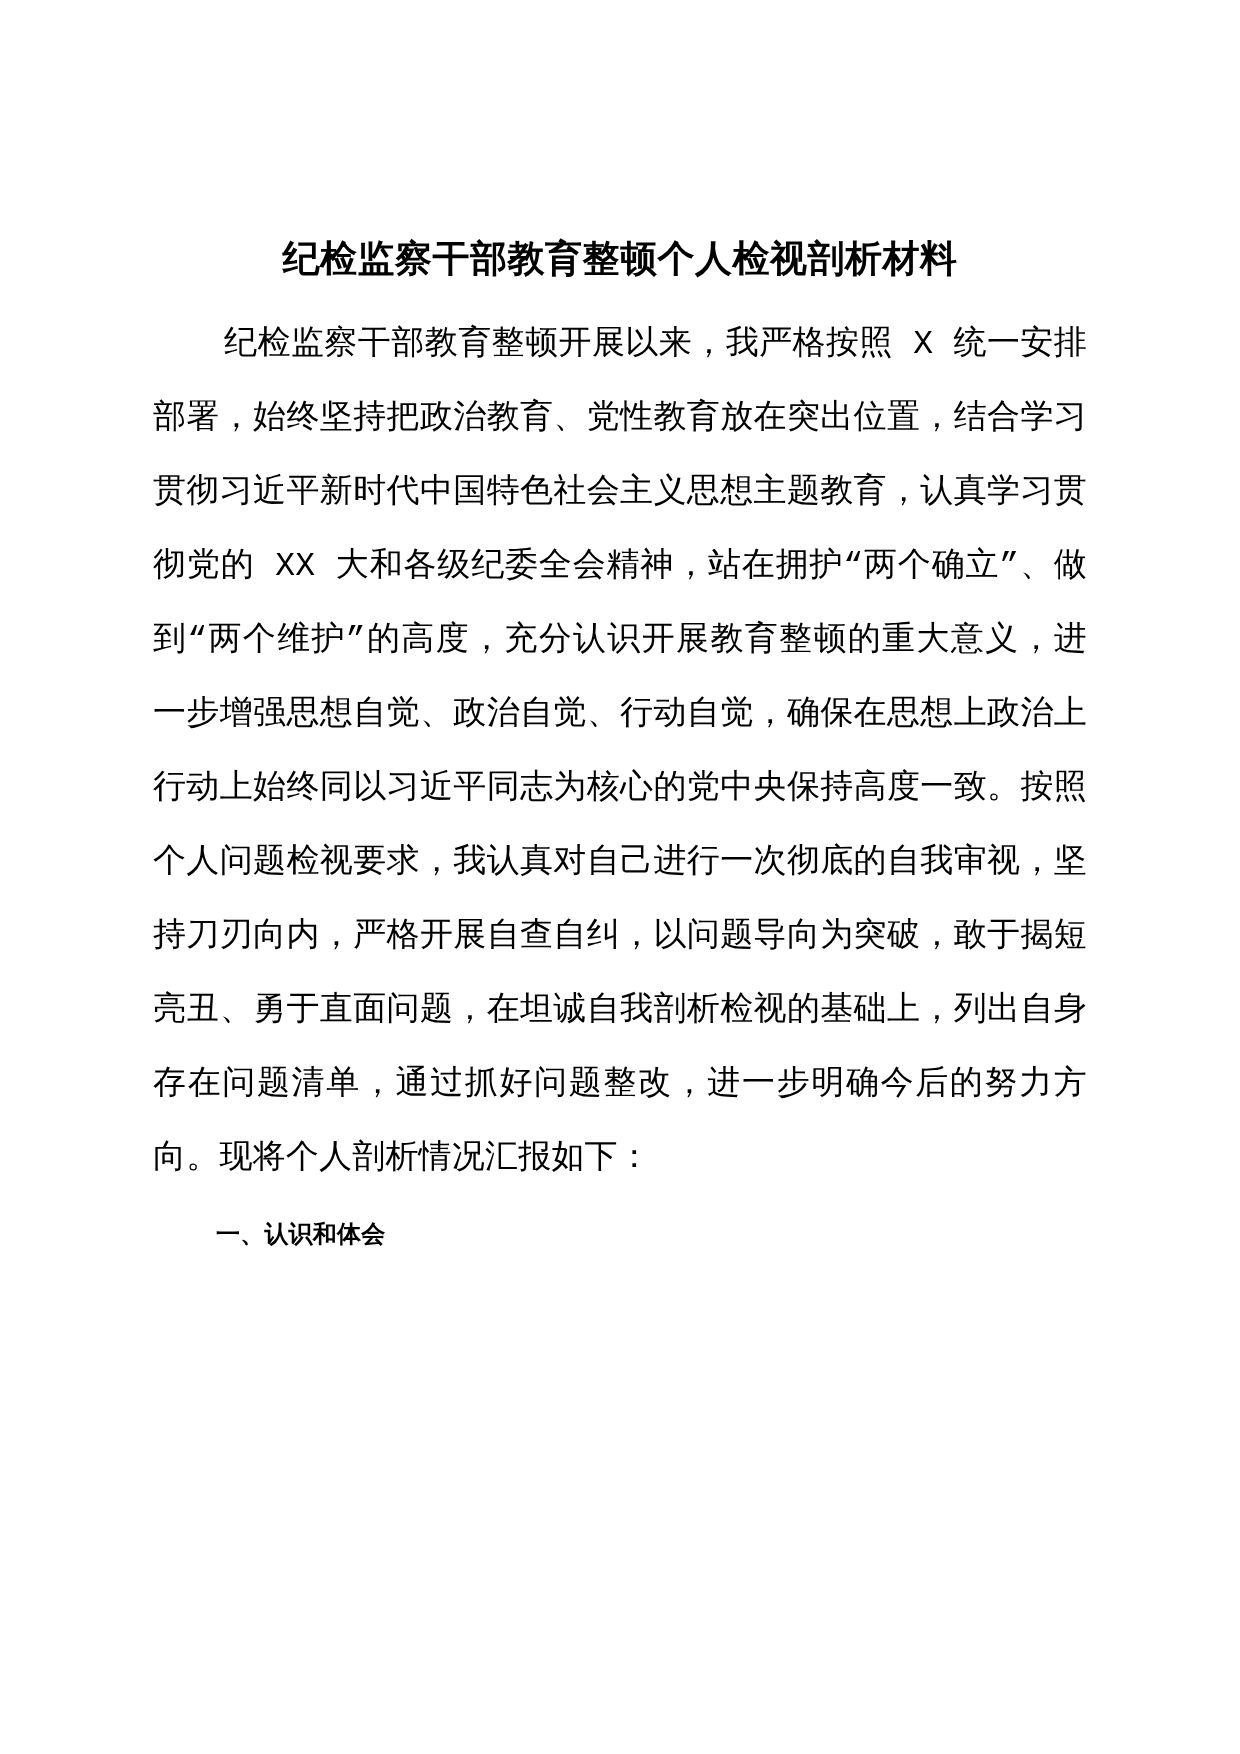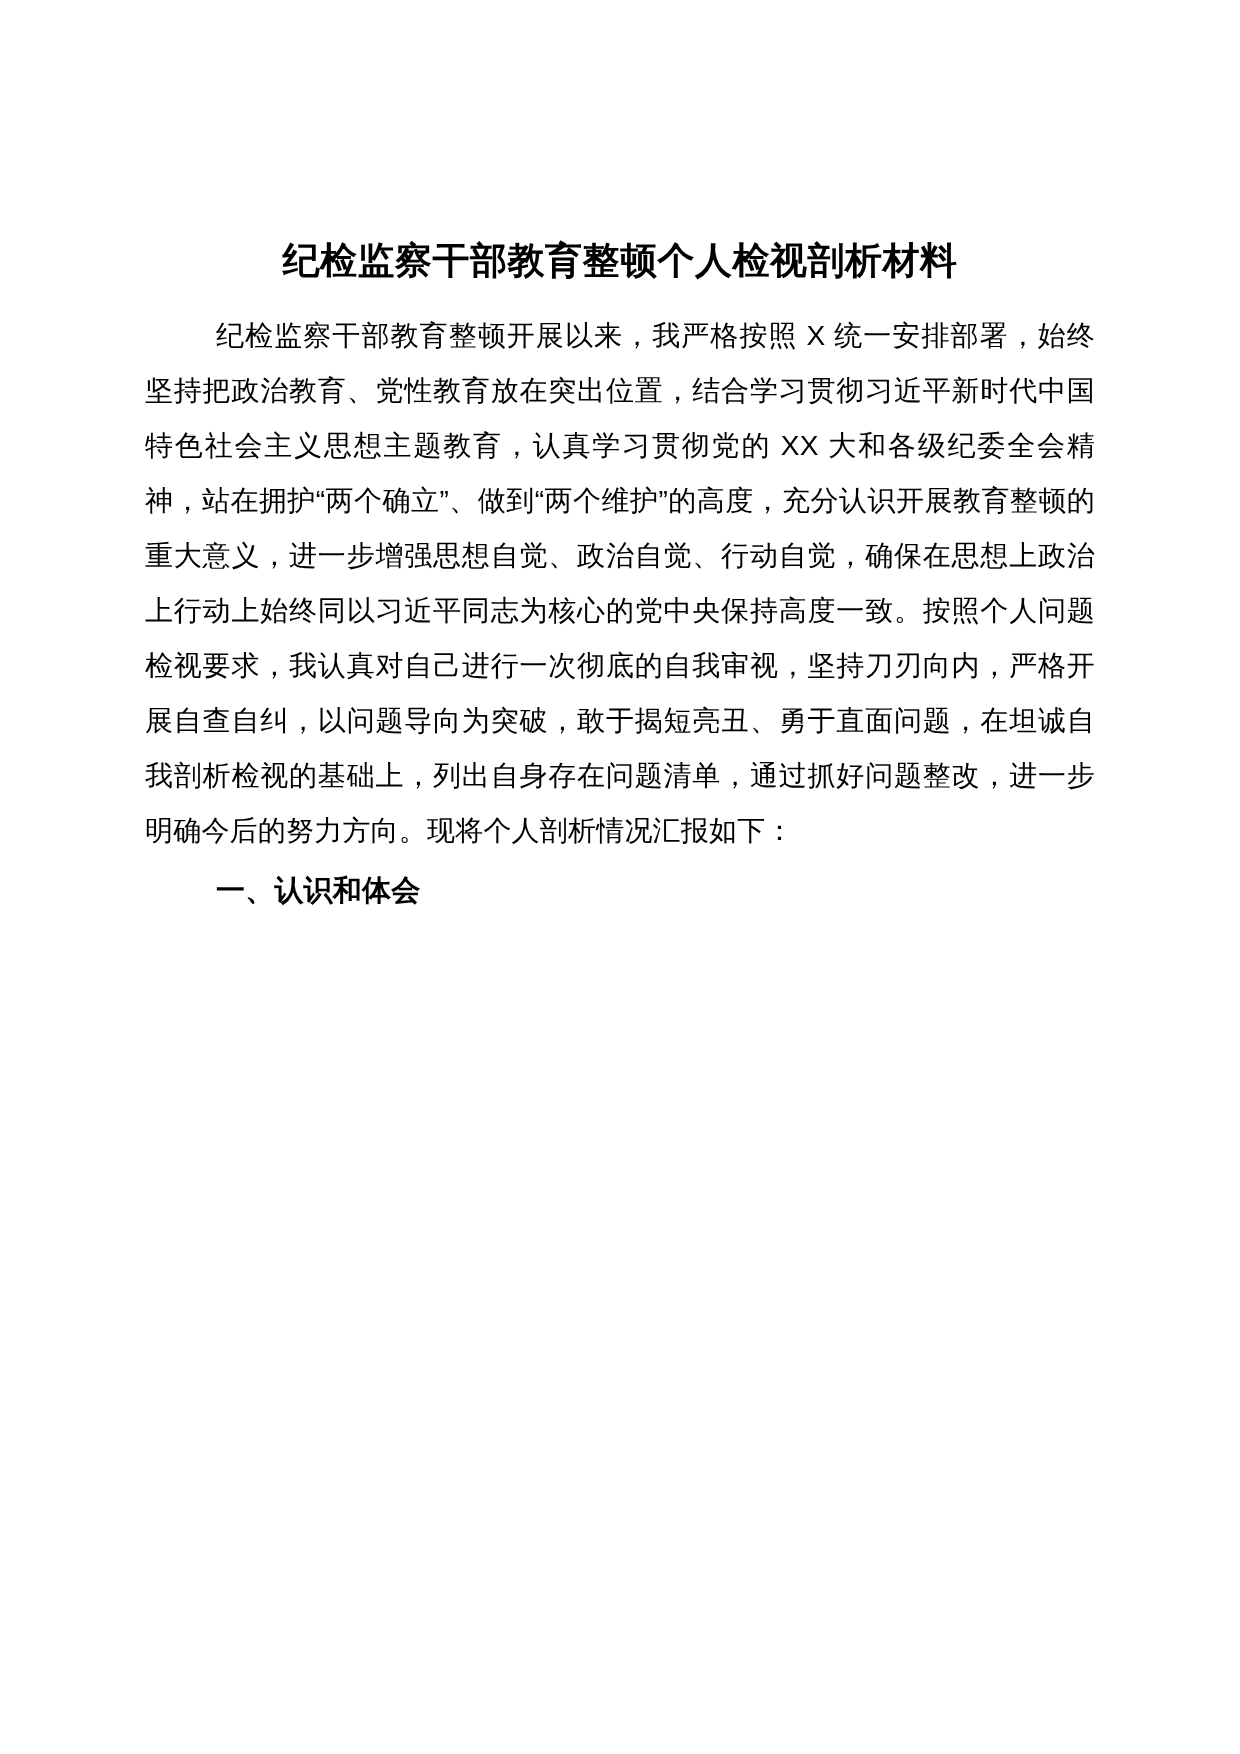--- a/index.html
+++ b/index.html
@@ -7,50 +7,50 @@
     padding: 0;
     background: #ffffff;
   }
   .page {
     position: relative;
     width: 1240px;
     height: 1754px;
     background: #ffffff;
     margin: 0 auto;
     overflow: hidden;
-    font-family: Liberation Sans, sans-serif;
+    font-family: Liberation Mono, monospace;
     color: #000000;
   }
   .content {
     position: absolute;
     left: 145px;
     top: 232px;
     width: 950px;
   }
   .doc-title {
     font-size: 37px;
     font-weight: bold;
     text-align: center;
     line-height: 58px;
     letter-spacing: 0.5px;
     margin: 0 0 18px 0;
     white-space: nowrap;
   }
   .para {
-    font-size: 28px;
-    line-height: 55px;
+    font-size: 33px;
+    line-height: 74px;
     text-align: justify;
     text-align-last: left;
     text-justify: inter-ideograph;
-    margin: 0;
+    margin: 8px;
     text-indent: 71px;
     letter-spacing: 0.2px;
   }
   .section-heading {
-    font-size: 29px;
+    font-size: 24px;
     line-height: 56.5px;
     font-weight: bold;
     margin: 0;
     text-indent: 71px;
     letter-spacing: 0.2px;
   }
   .spacer-sm { height: 4px; }
 </style>
 </head>
 <body>

